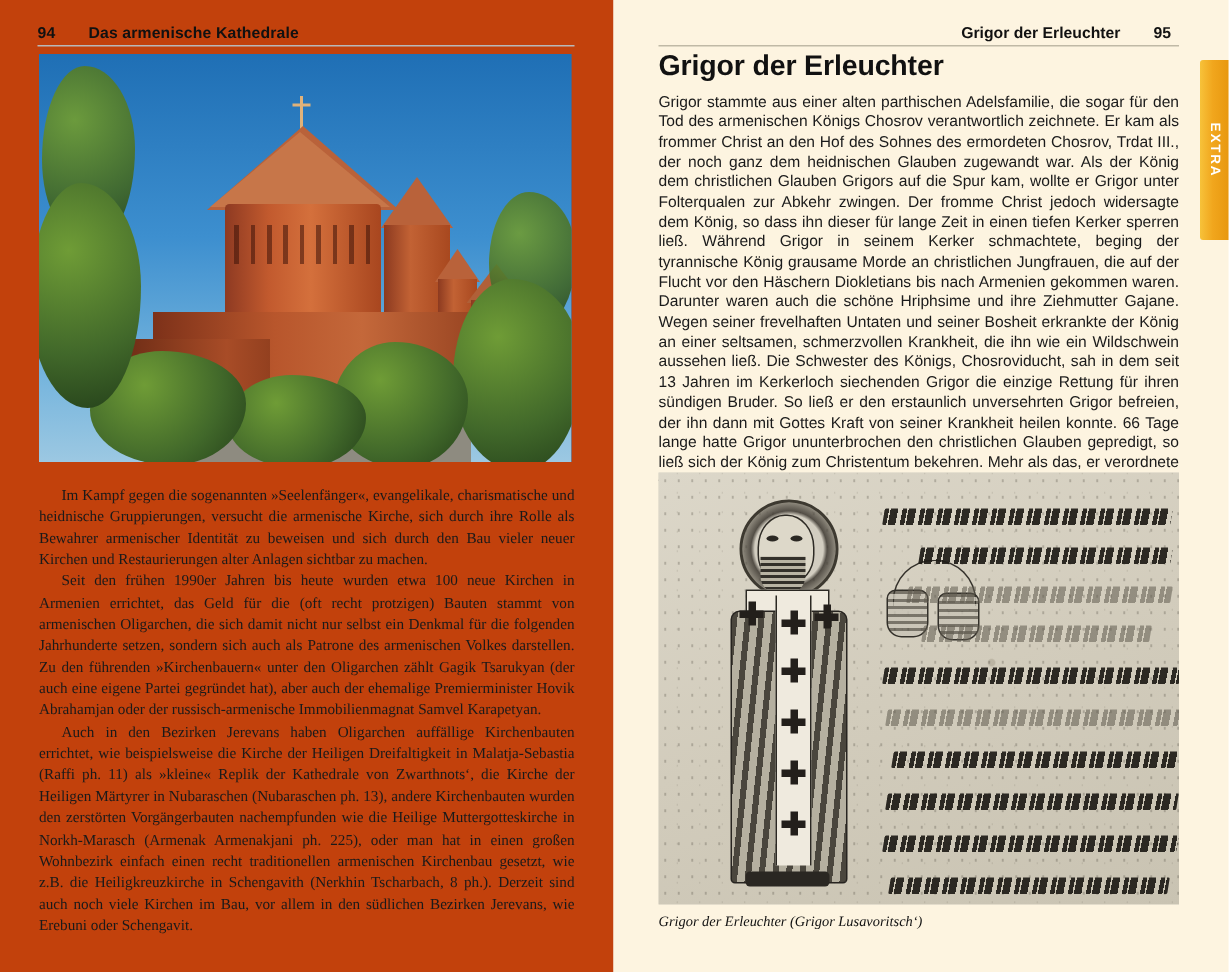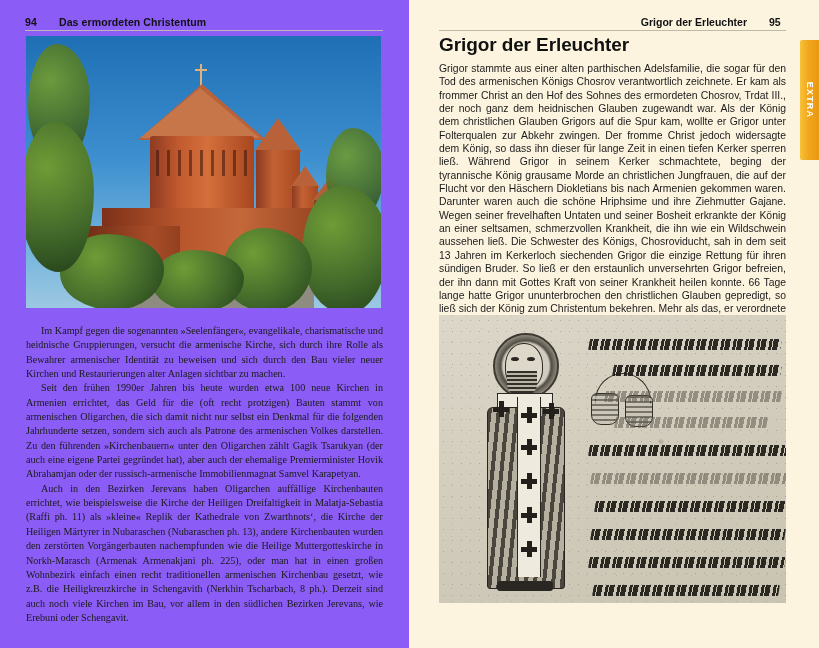--- a/index.html
+++ b/index.html
@@ -18,21 +18,21 @@
     width: 819px;
     height: 648px;
     background: #ffffff;
   }
 
   
   .page-left {
     position: absolute;
     left: 0; top: 0;
     width: 409px; height: 648px;
-    background: #8b5cf6;
+    background: #c2410c;
     box-sizing: border-box;
   }
   .runhead-left {
     position: absolute;
     left: 25px; top: 16px;
     width: 358px;
     display: flex;
     align-items: baseline;
     font-family: "Liberation Sans", sans-serif;
     font-size: 10.5px;
@@ -360,21 +360,21 @@
 </style>
 </head>
 <body>
 
 <div class="spread">
 
   <div class="page-left">
 
     <div class="runhead-left">
       <span class="folio">94</span>
-      <span>Das ermordeten Christentum</span>
+      <span>Das armenische Kathedrale</span>
     </div>
     <div class="rule-left"></div>
 
     <div class="photo-frame">
       <div class="photo-sky"></div>
       <div class="church">
         <div class="cross-main"></div>
         <div class="cone"></div>
         <div class="cone2"></div>
         <div class="drum"></div>
@@ -455,19 +455,20 @@
         <div class="ms-line faded" style="top:84px;  width:152px; left:26px;"></div>
         <div class="ms-line" style="top:112px; width:198px; left:0px;"></div>
         <div class="ms-line faded" style="top:140px; width:196px; left:2px;"></div>
         <div class="ms-line" style="top:168px; width:190px; left:6px;"></div>
         <div class="ms-line" style="top:196px; width:194px; left:2px;"></div>
         <div class="ms-line" style="top:224px; width:196px; left:0px;"></div>
         <div class="ms-line" style="top:252px; width:186px; left:4px;"></div>
       </div>
     </div>
 
+    <div class="caption-right">Grigor der Erleuchter (Grigor Lusavoritsch‘)</div>
 
     <div class="extra-tab">
       <span>EXTRA</span>
     </div>
   </div>
 
 </div>
 
 </body></html>

